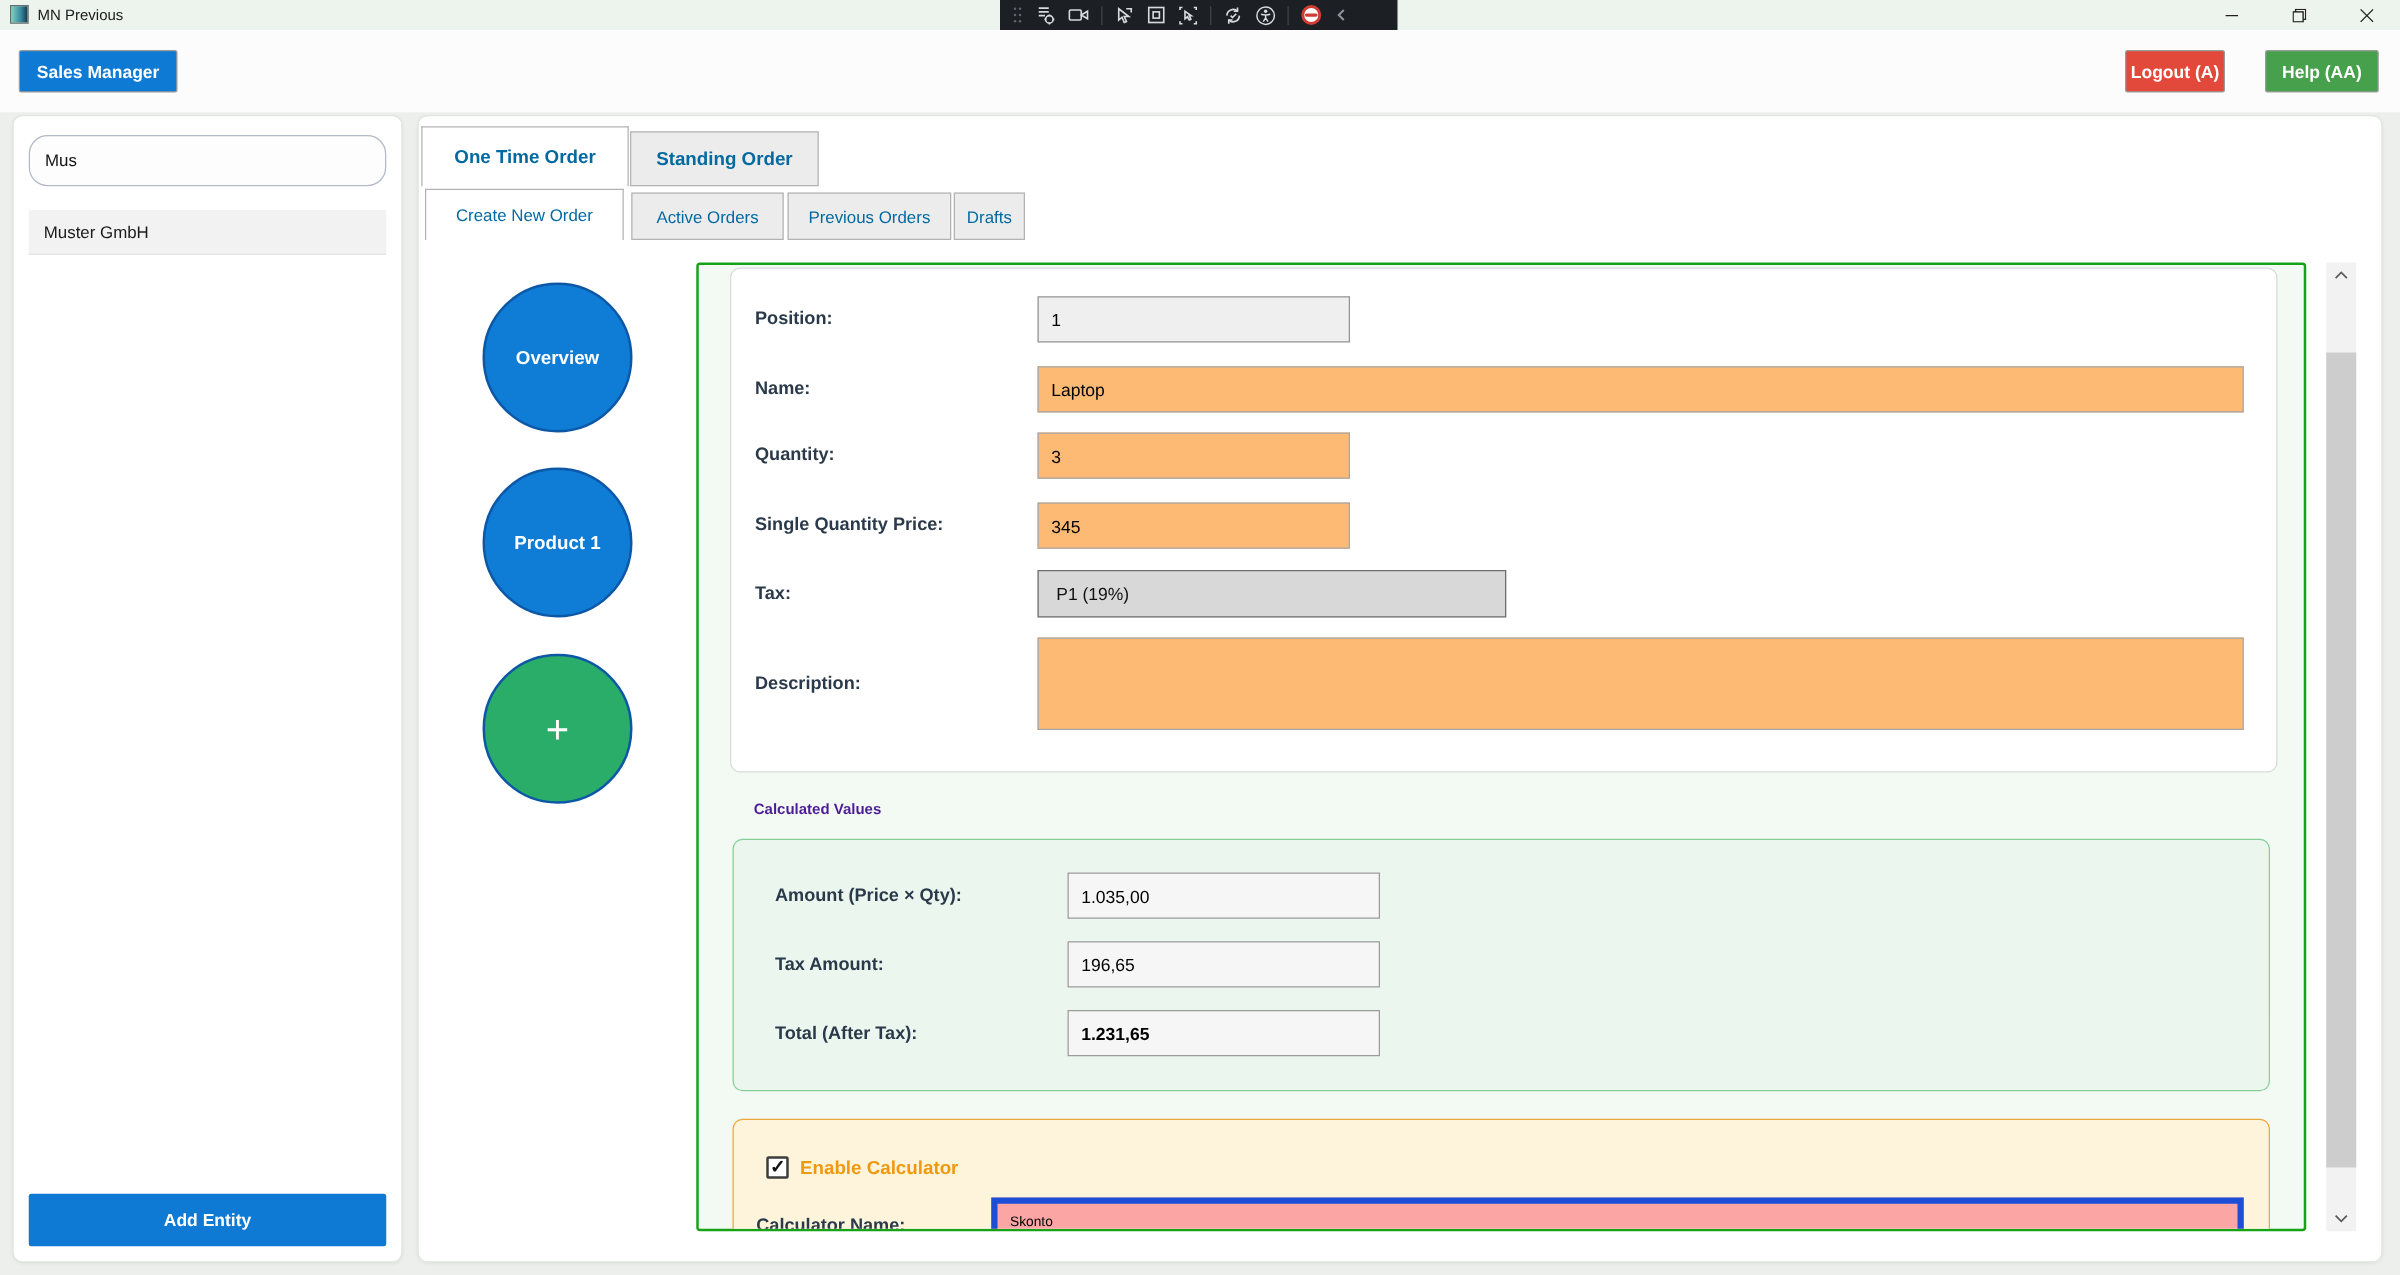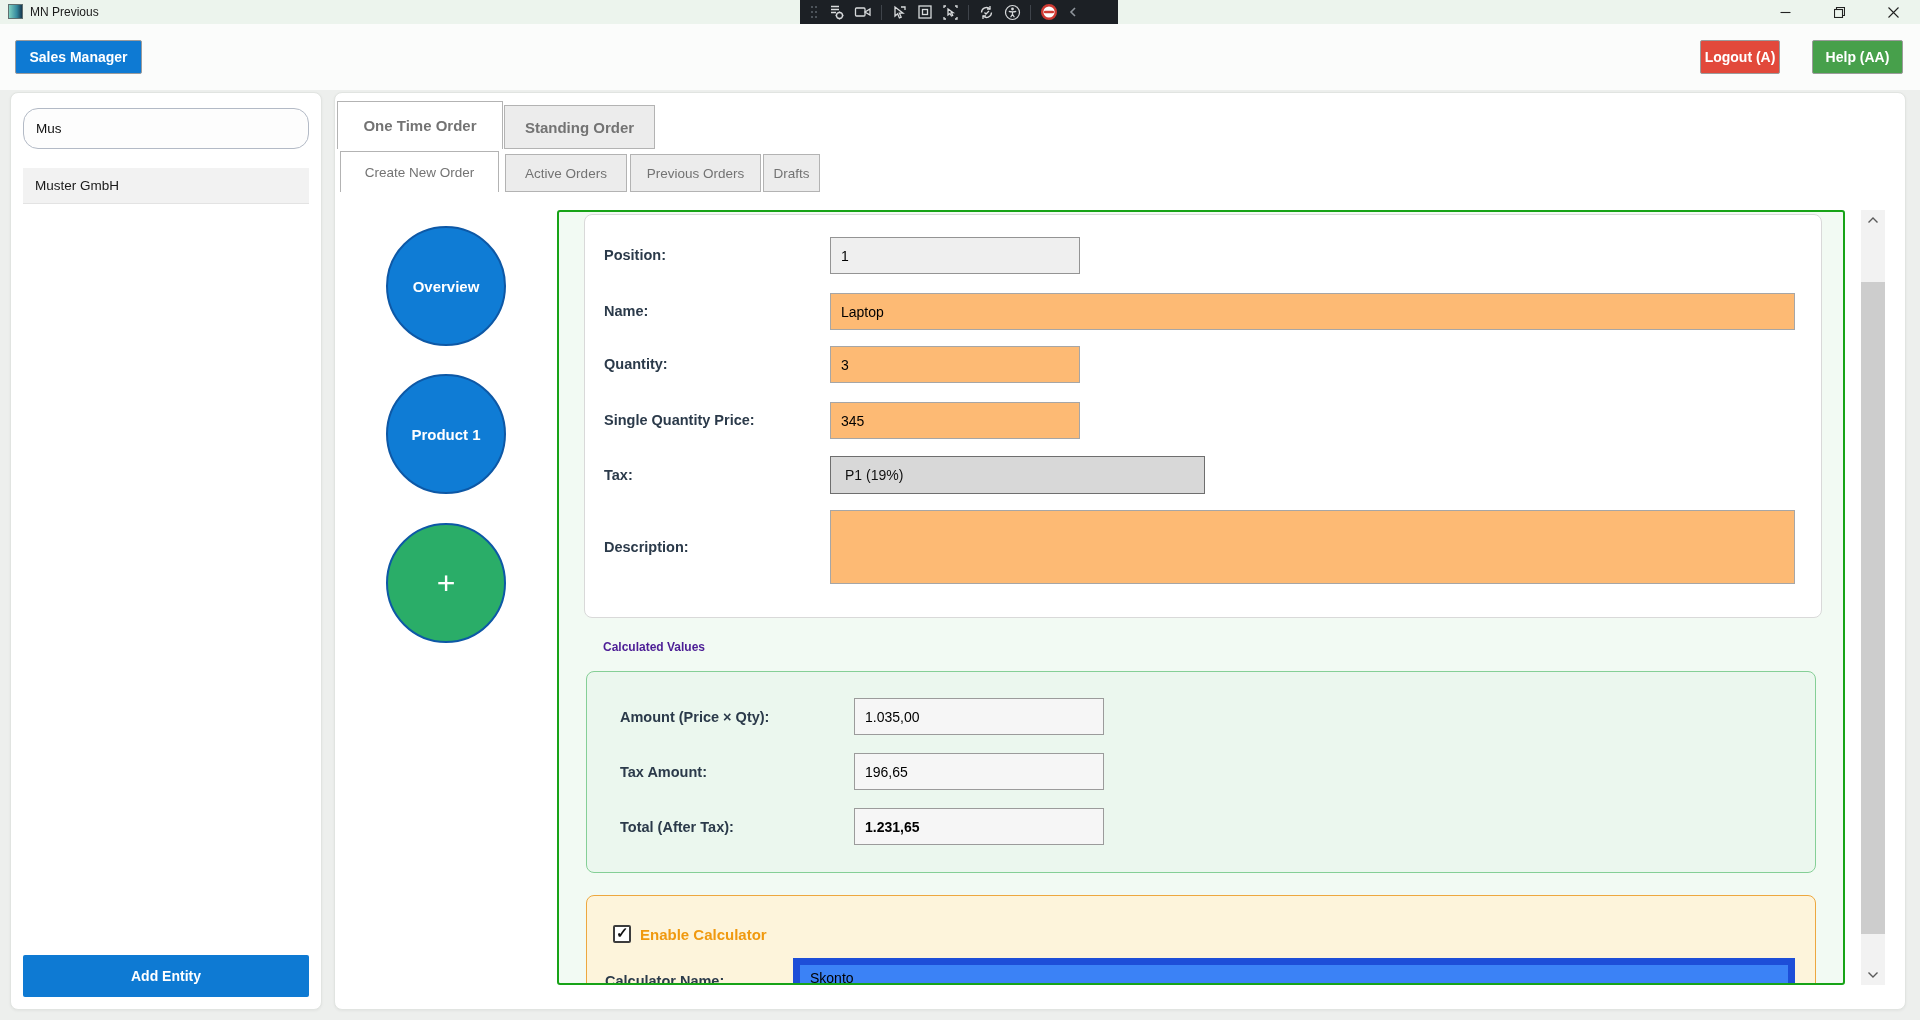--- a/index.html
+++ b/index.html
@@ -41,21 +41,21 @@
                   border-radius:15px; background:#fdfdfd; padding:0 12px; font-size:13.5px; font-family:inherit; color:#111; }
   .entity-item { position:absolute; left:12px; top:75px; width:286px; height:36px; background:#f2f2f2;
                  line-height:36px; padding-left:12px; font-size:13.5px; color:#1a1a1a; border-bottom:1px solid #e3e3e3; }
   .add-entity { position:absolute; left:12px; top:862px; width:286px; height:42px; border:none; }
 
   
   .main-card { position:absolute; left:334px; top:2px; width:1572px; height:918px; background:#fff;
                border:1px solid #e1e4e1; border-radius:8px; box-shadow:0 1px 3px rgba(0,0,0,.05); }
 
   .tab { position:absolute; display:flex; align-items:center; justify-content:center;
-         border:1px solid #b3b3b3; background:#ececec; color:#737373; }
+         border:1px solid #b3b3b3; background:#ececec; color:#0369a1; }
   .tab.active { background:#fff; border-bottom:none; z-index:2; }
   .tab-l1 { font-size:15px; font-weight:bold; }
   .tab-l2 { font-size:13.5px; }
   #tab-p0 { left:2px;   top:8px;  width:166px; height:48px; }
   #tab-p1 { left:169px; top:12px; width:151px; height:44px; }
   #tab-s0 { left:5px;   top:58px; width:159px; height:41px; }
   #tab-s1 { left:170px; top:61px; width:122px; height:38px; }
   #tab-s2 { left:295px; top:61px; width:131px; height:38px; }
   #tab-s3 { left:428px; top:61px; width:57px;  height:38px; }
 
@@ -92,22 +92,22 @@
            font-size:14px; font-family:inherit; padding:0 10px; color:#000; }
   #calc-total { font-weight:bold; }
 
   .calculator-panel { position:absolute; left:27px; top:683px; width:1230px; height:238px; background:#fdf4db;
                       border:1px solid #eda73f; border-radius:8px; }
   .checkbox { position:absolute; left:26px; top:29px; width:18px; height:18px; background:#fff;
               border:2px solid #3c3c3c; border-radius:2px; }
   .checkbox.checked::after { content:"✓"; position:absolute; left:1px; top:-3px; font-size:15px; font-weight:bold; color:#111; }
   .enable-label { position:absolute; left:53px; top:30px; font-size:15px; font-weight:bold; color:#f0990f; }
   .name-label { position:absolute; left:18px; top:77px; font-size:14.5px; font-weight:bold; color:#2b3a4a; }
-  #calc-name-input { position:absolute; left:206px; top:62px; width:1002px; height:40px; border:7px solid #1d4ed8;
-                     background:#3b82f6; font-size:14px; font-family:inherit; padding:0 10px; }
+  #calc-name-input { position:absolute; left:206px; top:62px; width:1002px; height:40px; border:5px solid #1d4ed8;
+                     background:#fca5a5; font-size:11px; font-family:inherit; padding:0 10px; }
 
   
   .scrollbar { position:absolute; left:1526px; top:117px; width:24px; height:775px; background:#f2f2f2; }
   .sb-btn { position:absolute; left:0; width:24px; height:20px; display:flex; align-items:center; justify-content:center; }
   #sb-up { top:0; } #sb-down { bottom:0; }
   .sb-thumb { position:absolute; left:0; top:72px; width:24px; height:652px; background:#cdcdcd; }
 </style>
 </head>
 <body>
 

